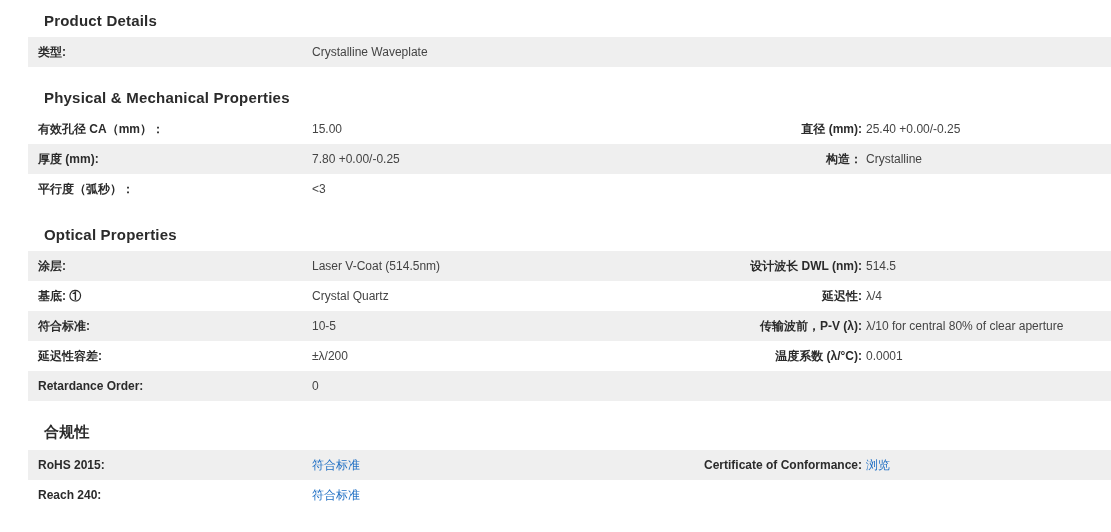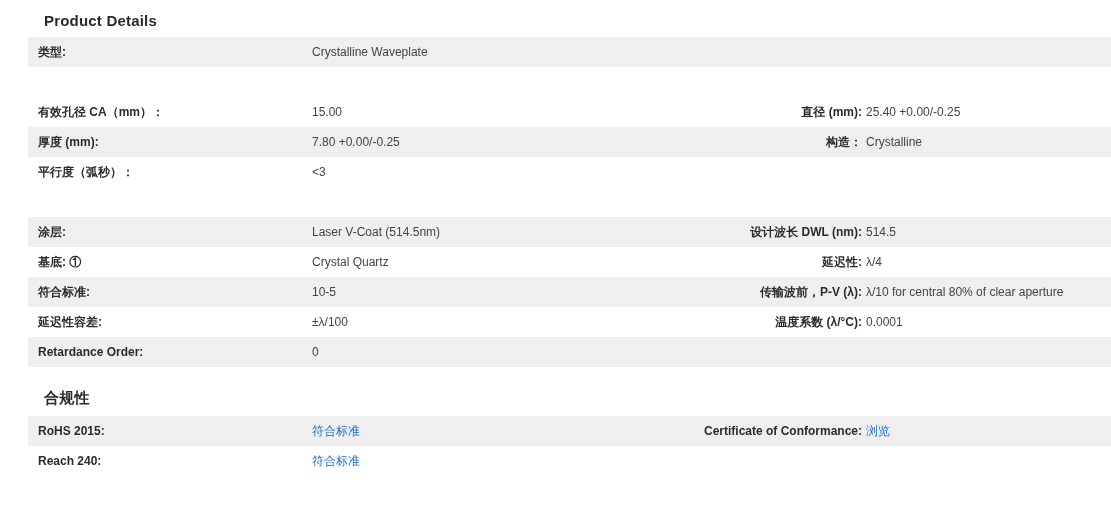--- a/index.html
+++ b/index.html
@@ -87,20 +87,21 @@
       <td class="label">类型:</td>
       <td class="value">Crystalline Waveplate</td>
       <td class="label2 empty-cell"></td>
       <td class="value2 empty-cell"></td>
     </tr>
   </tbody>
     </table>
 
   <div class="gap-md"></div>
 
+  <div class="section-title">Physical &amp; Mechanical Properties</div>
   <table class="spec-table">
     <tbody>
         <tr class="plain">
       <td class="label">有效孔径 CA（mm）：</td>
       <td class="value">15.00</td>
       <td class="label2">直径 (mm):</td>
       <td class="value2">25.40 +0.00/-0.25</td>
     </tr>
     <tr class="shaded">
       <td class="label">厚度 (mm):</td>
@@ -112,20 +113,21 @@
       <td class="label">平行度（弧秒）：</td>
       <td class="value">&lt;3</td>
       <td class="label2 empty-cell"></td>
       <td class="value2 empty-cell"></td>
     </tr>
   </tbody>
     </table>
 
   <div class="gap-md"></div>
 
+  <div class="section-title">Optical Properties</div>
   <table class="spec-table">
     <tbody>
         <tr class="shaded">
       <td class="label">涂层:</td>
       <td class="value">Laser V-Coat (514.5nm)</td>
       <td class="label2">设计波长 DWL (nm):</td>
       <td class="value2">514.5</td>
     </tr>
     <tr class="plain">
       <td class="label">基底: ①</td>
@@ -134,21 +136,21 @@
       <td class="value2">λ/4</td>
     </tr>
     <tr class="shaded">
       <td class="label">符合标准:</td>
       <td class="value">10-5</td>
       <td class="label2">传输波前，P-V (λ):</td>
       <td class="value2">λ/10 for central 80% of clear aperture</td>
     </tr>
     <tr class="plain">
       <td class="label">延迟性容差:</td>
-      <td class="value">±λ/100</td>
+      <td class="value">±λ/200</td>
       <td class="label2">温度系数 (λ/°C):</td>
       <td class="value2">0.0001</td>
     </tr>
     <tr class="shaded">
       <td class="label">Retardance Order:</td>
       <td class="value">0</td>
       <td class="label2 empty-cell"></td>
       <td class="value2 empty-cell"></td>
     </tr>
   </tbody>

